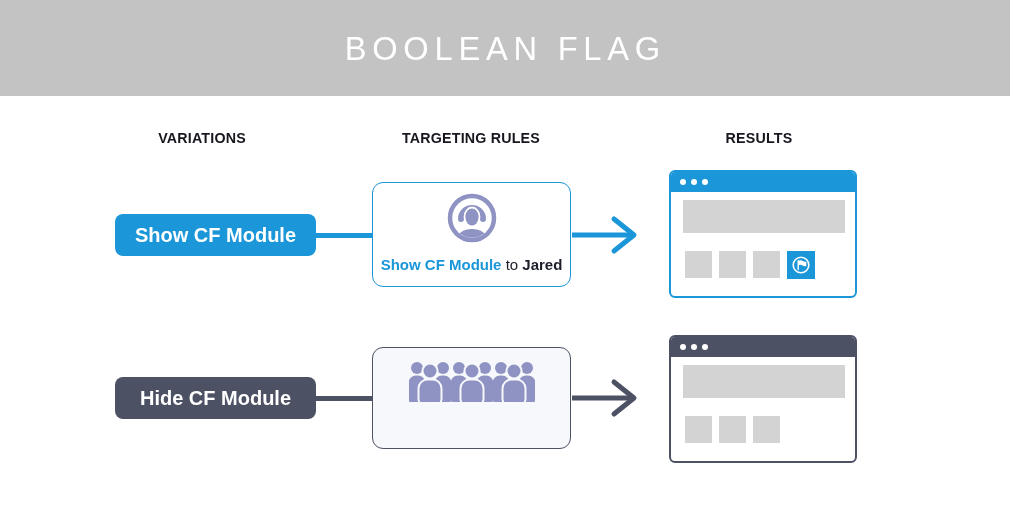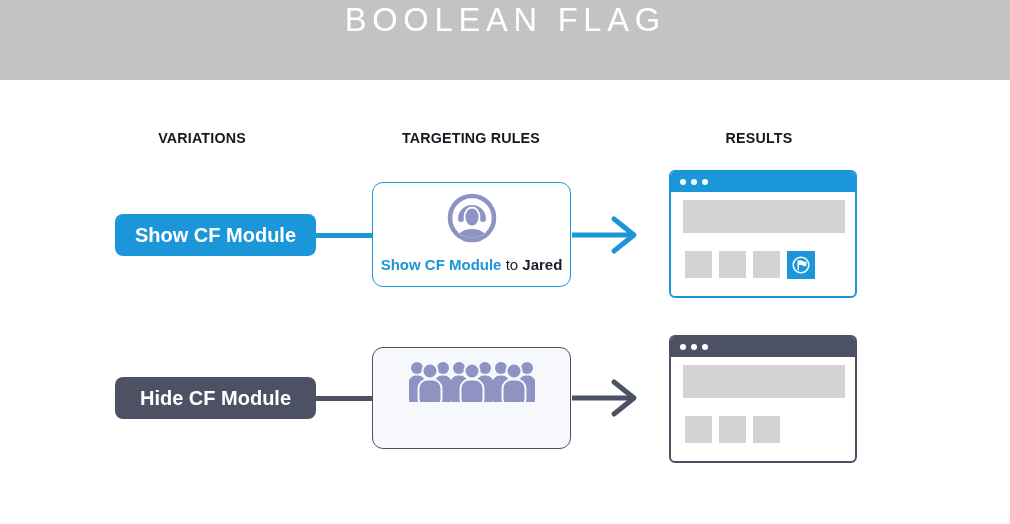--- a/index.html
+++ b/index.html
@@ -11,23 +11,23 @@
     width: 1010px;
     height: 524px;
     background: #ffffff;
     overflow: hidden;
   }
 
   
   .header {
     position: absolute;
     top: 0; left: 0;
-    width: 1010px; height: 80px;
+    width: 1010px; height: 96px;
     background: #c3c3c3;
-    display: flex; align-items: flex-start; justify-content: center;
+    display: flex; align-items: center; justify-content: center;
   }
   .header .title {
     color: #ffffff;
     font-size: 34px;
     font-weight: 400;
     letter-spacing: 6px;
     transform: scaleX(0.96);
   }
 
   

